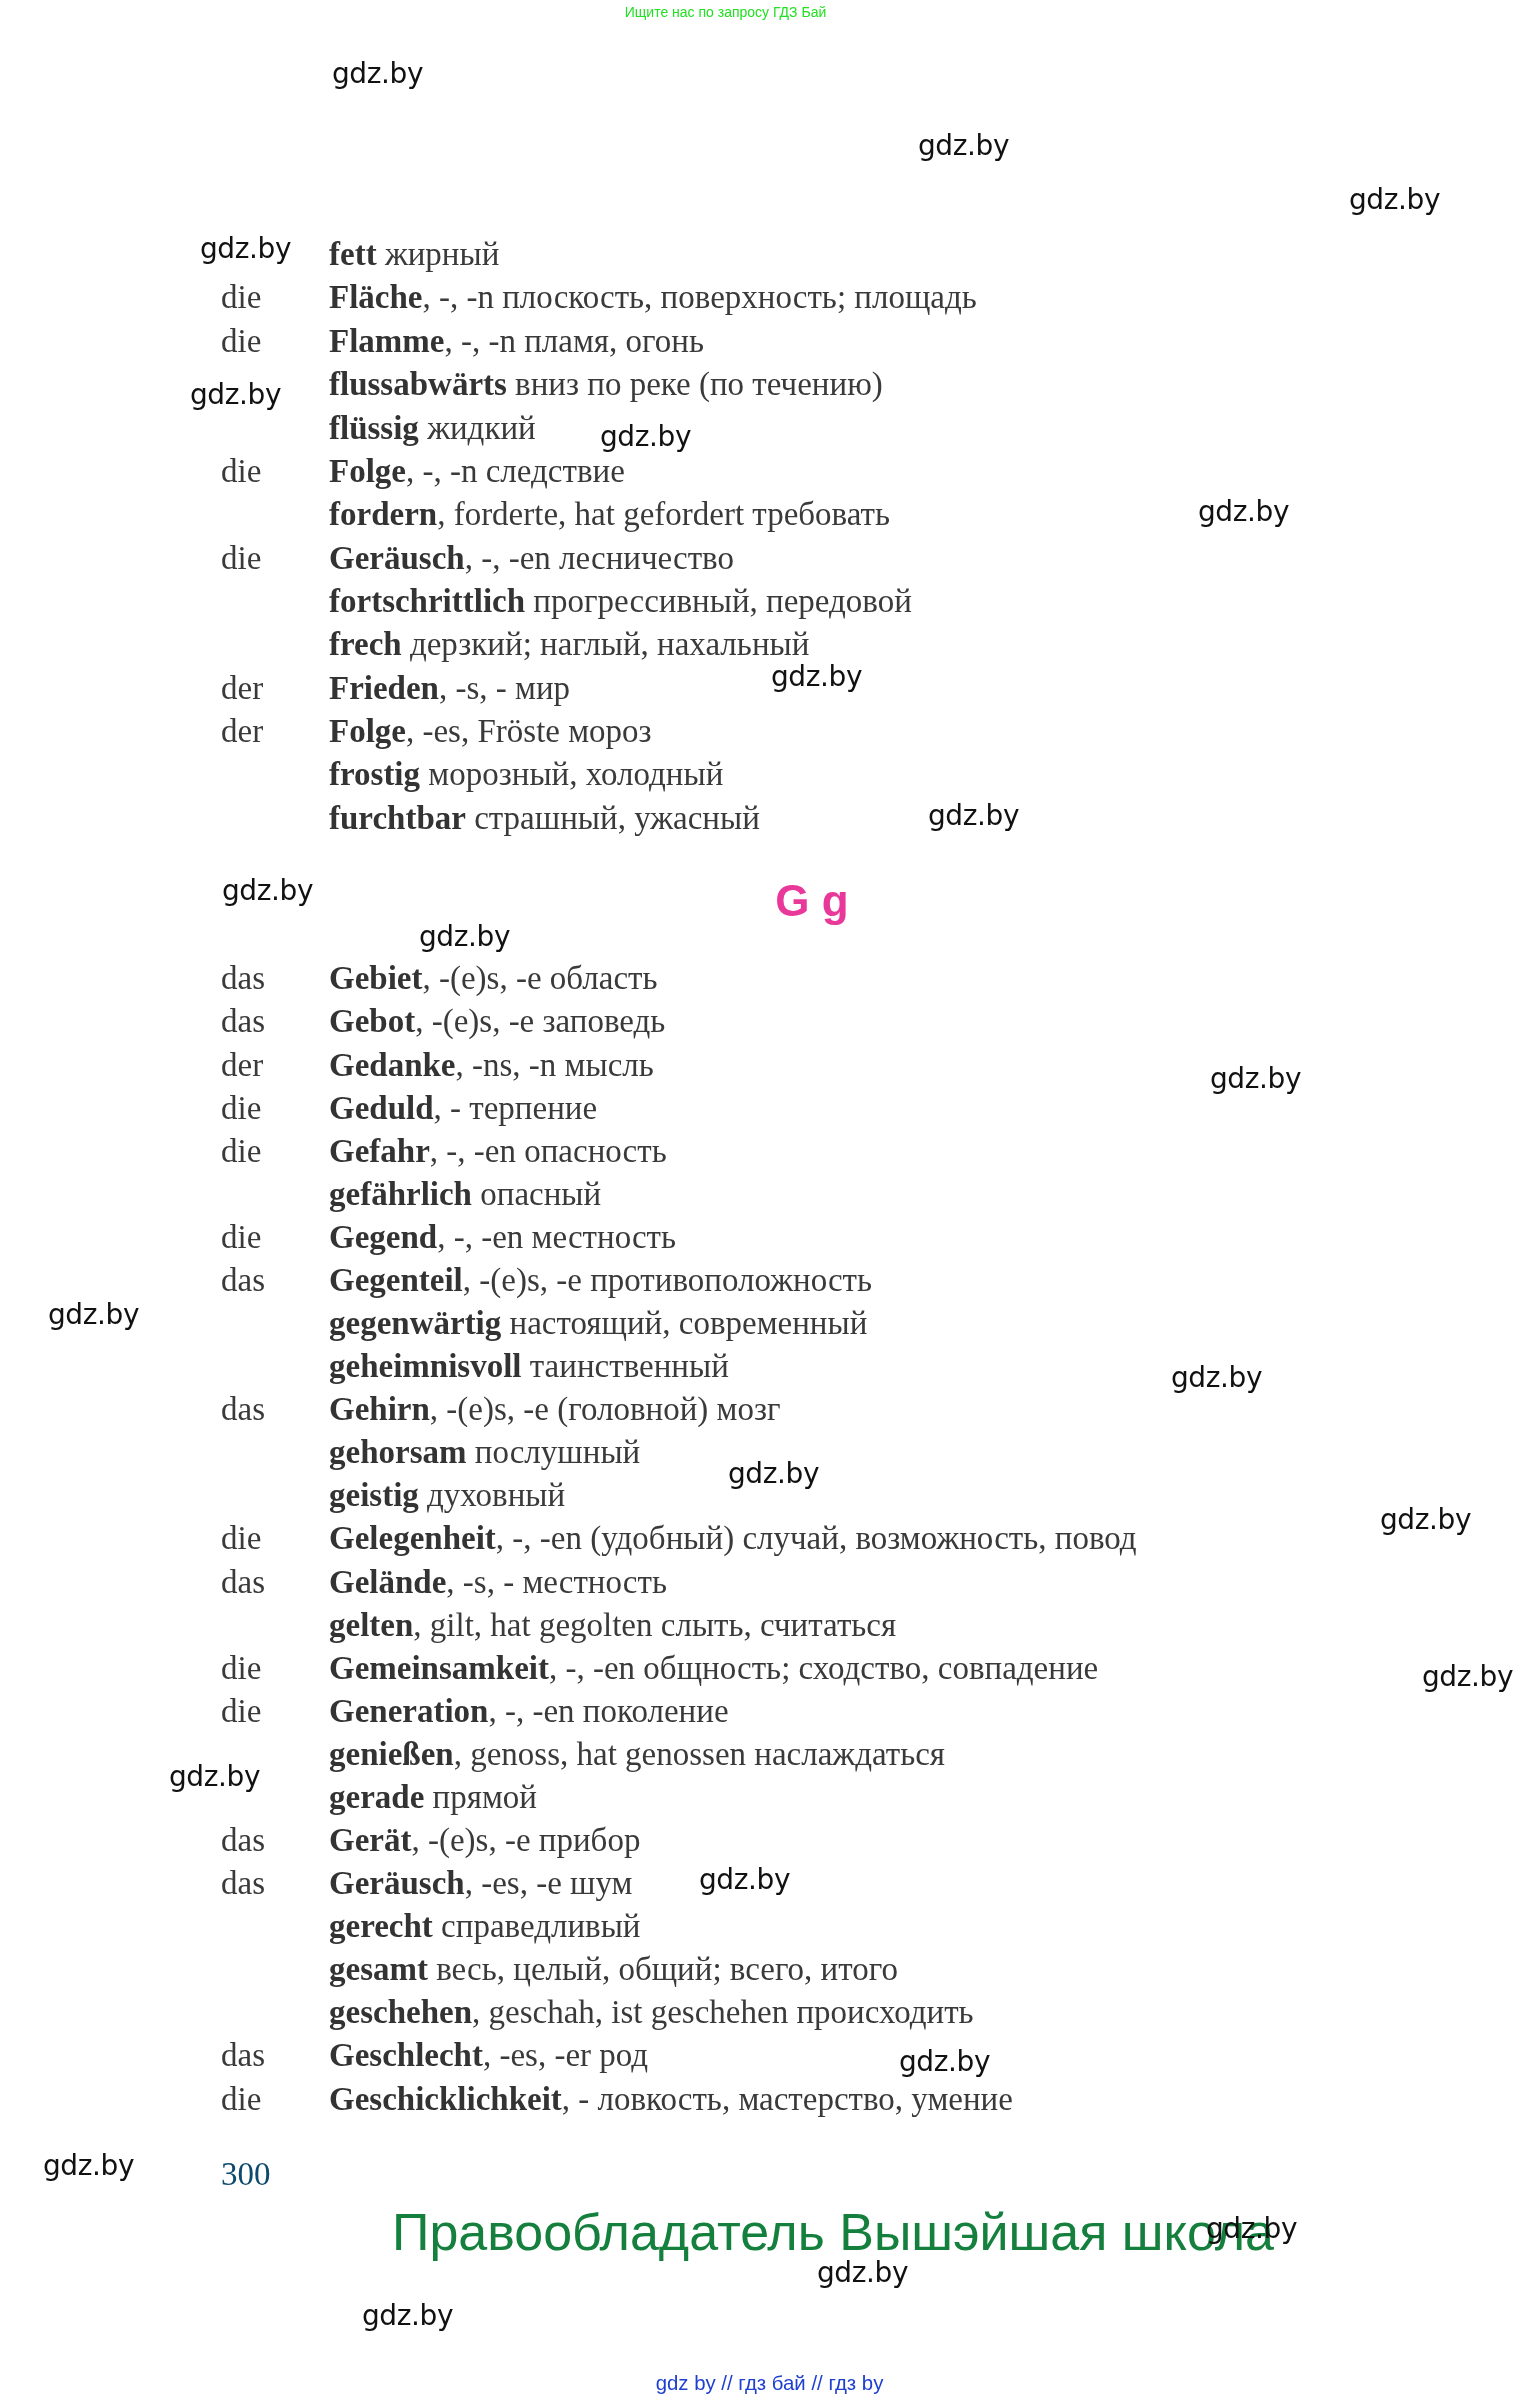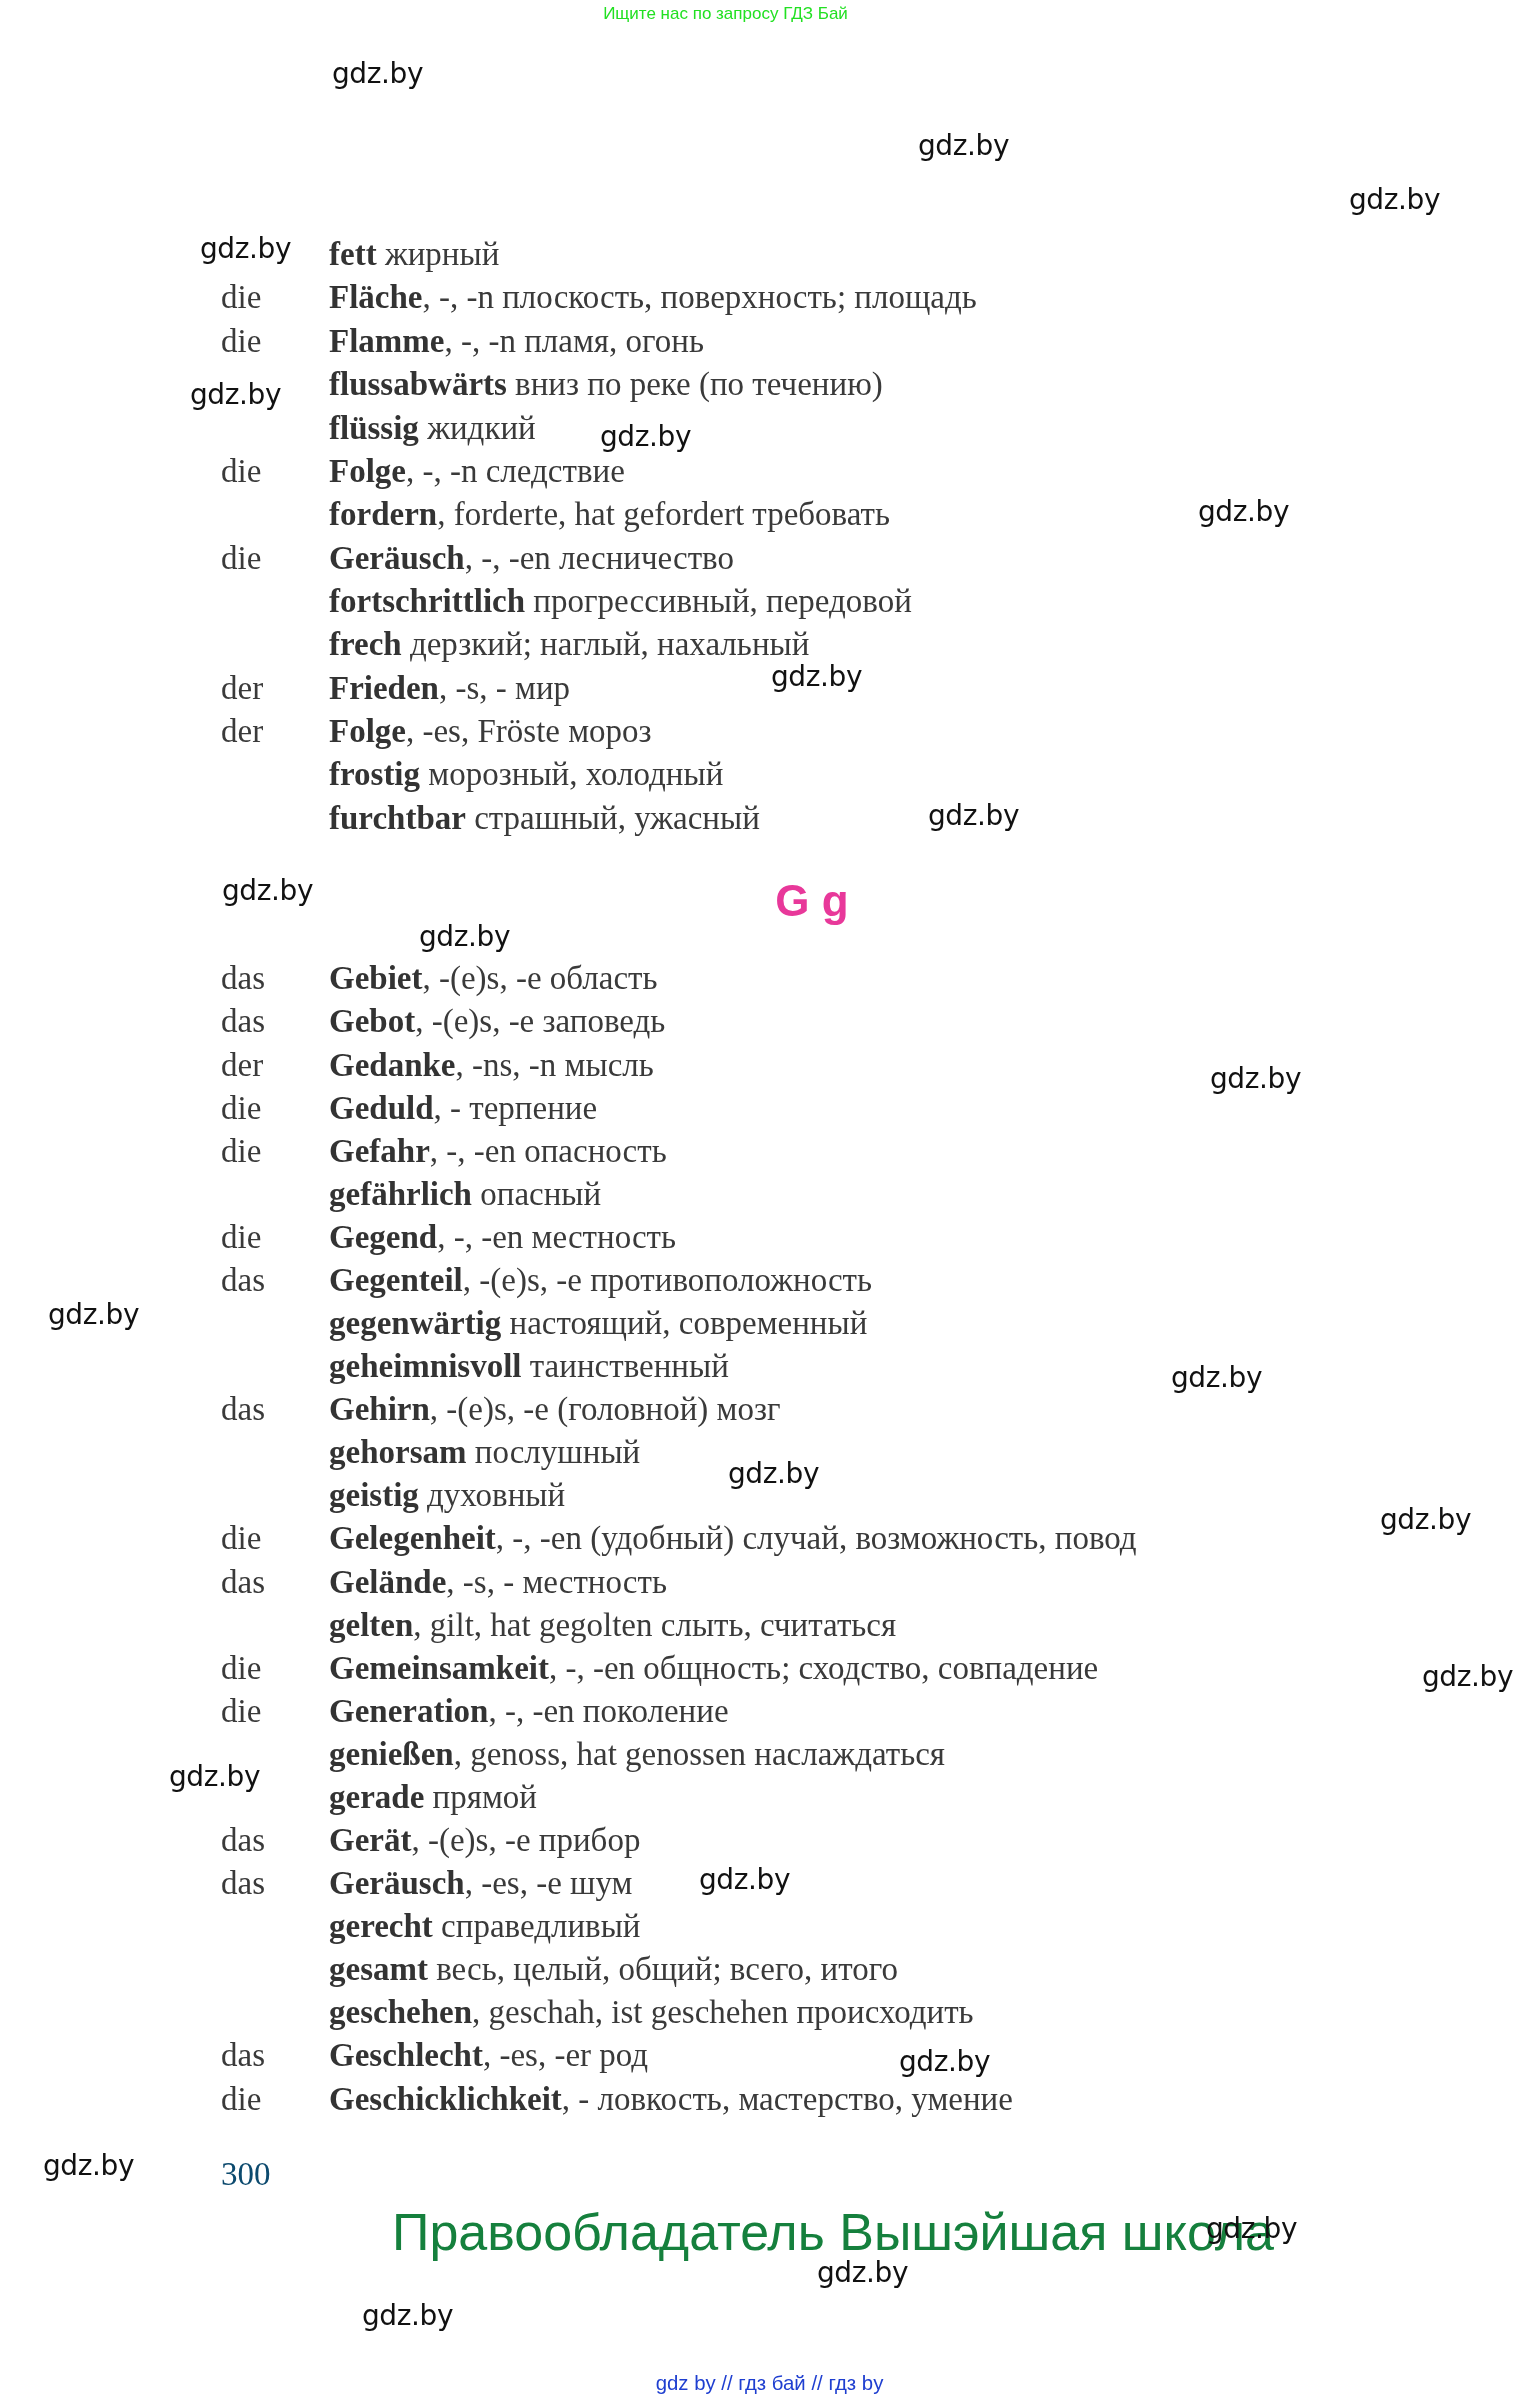--- a/index.html
+++ b/index.html
@@ -1,18 +1,18 @@
 <!DOCTYPE html>
 <html style="font-size:14px"><head>
 <meta charset="utf-8">
 <style>
   html, body { margin:0; padding:0; background:#ffffff; }
   body { width:1539px; height:2401px; position:relative; overflow:hidden; }
   .top-banner { position:absolute; left:0; width:1451px; top:3.5px; text-align:center;
-    font-family:"Liberation Sans", sans-serif; font-size:17px; color:#22e022; }
+    font-family:"Liberation Sans", sans-serif; font-size:14px; color:#22e022; }
   .footer-links { position:absolute; left:0; width:1539px; top:2372px; text-align:center;
     font-family:"Liberation Sans", sans-serif; font-size:20.4px; color:#1f3fd0; }
   .wm { position:absolute; font-family:"DejaVu Sans", sans-serif; font-size:28px; color:#111;
     line-height:26.6px; transform:translateY(-13.3px); white-space:nowrap; letter-spacing:-0.4px; }
   .entry { position:absolute; left:0; height:43px; line-height:43px; white-space:nowrap;
     font-family:"Liberation Serif", serif; font-size:33px; color:#3a3a3a; }
   .entry .art { position:absolute; left:221px; width:98px; }
   .entry .txt { position:absolute; left:329px; }
   .entry .hw { font-weight:bold; color:#333;font-family:Liberation Serif, serif; }
   .section-letter { position:absolute; left:0; width:1624px; top:876px; text-align:center;

